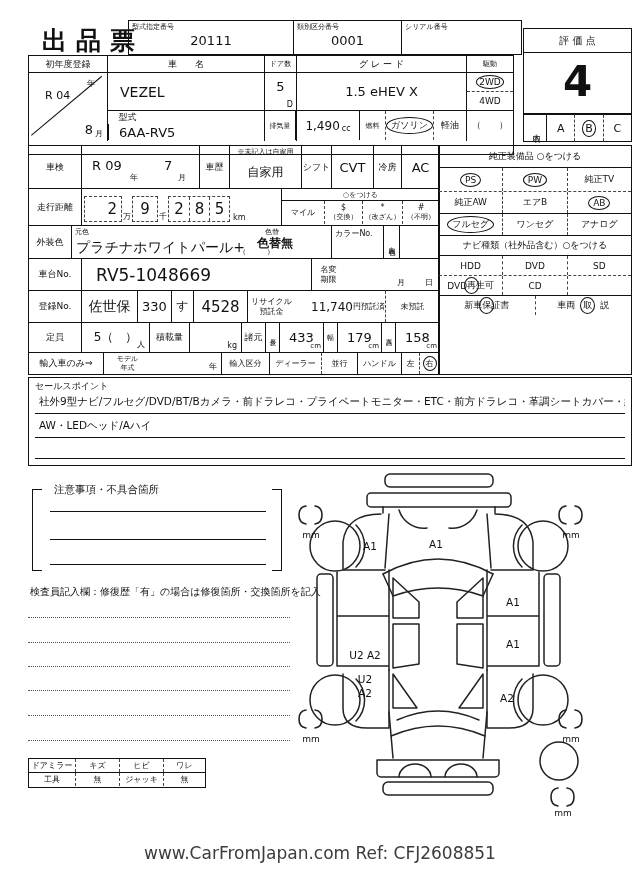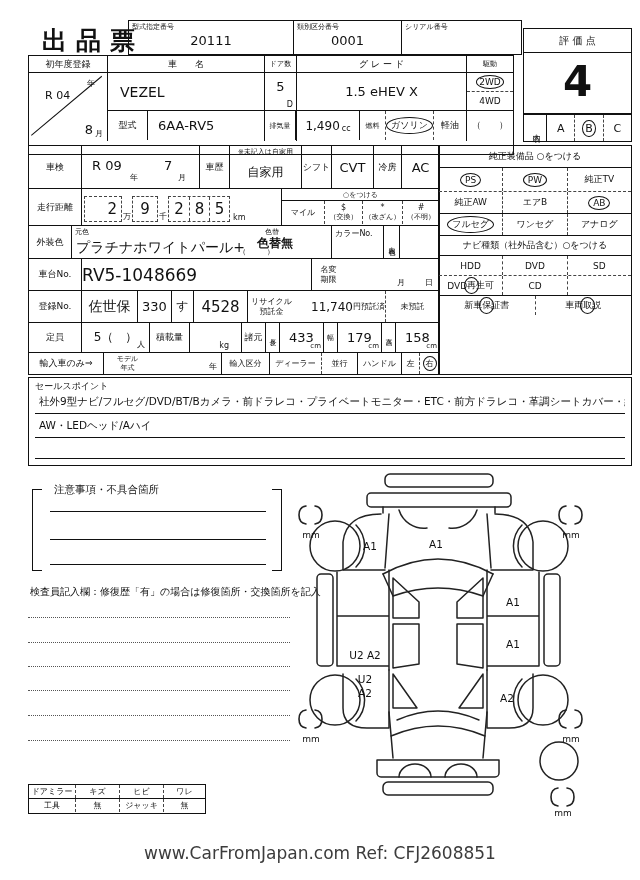--- a/index.html
+++ b/index.html
@@ -78,21 +78,21 @@
         <div class="abs" style="left:6px;top:16px;font-size:11px;margin-left:10px;">R 04</div>
         <div class="abs sm" style="right:12px;top:5px;">年</div>
         <div class="abs" style="right:14px;bottom:4px;font-size:13px;">8</div>
         <div class="abs sm" style="right:4px;bottom:2px;">月</div>
         <div class="abs" style="left:2px;top:62px;width:92px;border-top:1px solid #111;transform:rotate(-40deg);transform-origin:0 0;"></div>
       </div>
       <div style="width:157px;border-left:1px solid #111;">
         <div class="row" style="height:38px;border-bottom:1px solid #111;">
           <div class="c" style="flex:1;font-size:14px;justify-content:flex-start;padding-left:12px;">VEZEL</div>
         </div>
-        <div class="row" style="height:29px;">
+        <div class="row" style="height:29px;flex-direction:column;">
           <div class="c lbl" style="width:39px;">型式</div>
           <div class="c bl" style="flex:1;font-size:13px;justify-content:flex-start;padding-left:10px;">6AA-RV5</div>
         </div>
       </div>
       <div style="width:32px;border-left:1px solid #111;">
         <div class="cell" style="height:38px;border-bottom:1px solid #111;">
           <div class="c" style="height:26px;font-size:13px;">5</div>
           <div class="abs sm" style="right:3px;bottom:1px;">D</div>
         </div>
         <div class="row" style="height:29px;">
@@ -130,21 +130,21 @@
     <div class="row" style="height:43px;border-bottom:1.4px solid #111;">
       <div class="c lbl" style="width:52px;">車検</div>
       <div class="cell bl" style="width:118px;">
         <span class="abs" style="left:10px;top:12px;font-size:13px;">R 09</span>
         <span class="abs sm" style="left:48px;top:26px;">年</span>
         <span class="abs" style="left:82px;top:12px;font-size:13px;">7</span>
         <span class="abs sm" style="left:96px;top:26px;">月</span>
       </div>
       <div class="c lbl bl" style="width:30px;">車歴</div>
       <div class="cell bl" style="width:72px;">
-        <div class="c xs" style="height:12px;">※未記入は自家用</div>
+        <div class="c xs" style="height:12px;font-family:Liberation Serif, serif;">※未記入は自家用</div>
         <div class="c" style="height:29px;font-size:12px;">自家用</div>
       </div>
       <div class="c lbl bl" style="width:30px;">シフト</div>
       <div class="c bl" style="width:42px;font-size:13px;">CVT</div>
       <div class="c lbl bl" style="width:28px;">冷房</div>
       <div class="c bl" style="flex:1;font-size:13px;">AC</div>
     </div>
 
     <div class="row" style="height:37px;border-bottom:1.4px solid #111;">
       <div class="c lbl" style="width:52px;">走行距離</div>
@@ -196,21 +196,21 @@
       </div>
       <div class="cell bl row" style="flex:1;">
         <div class="c" style="width:16px;border-right:1px solid #111;">
           <span class="vert" style="font-size:7px;">内装色</span>
         </div>
       </div>
     </div>
 
     <div class="row" style="height:32px;border-bottom:1.4px solid #111;">
       <div class="c lbl" style="width:52px;">車台No.</div>
-      <div class="c bl" style="width:230px;justify-content:flex-start;font-size:17px;">RV5-1048669</div>
+      <div class="c bl" style="width:230px;justify-content:flex-start;padding-left:14px;font-size:17px;">RV5-1048669</div>
       <div class="c bl" style="width:34px;flex-direction:column;font-size:8px;line-height:1.2;">
         <span>名変</span>
           <span>期限</span>
       </div>
       <div class="cell" style="flex:1;">
         <span class="abs sm" style="right:34px;bottom:2px;">月</span>
         <span class="abs sm" style="right:6px;bottom:2px;">日</span>
       </div>
     </div>
 
@@ -232,21 +232,21 @@
     </div>
 
     <div class="row" style="height:30px;border-bottom:1.4px solid #111;">
       <div class="c lbl" style="width:52px;">定員</div>
       <div class="cell bl c" style="width:68px;">
         <span style="font-size:12px;">5（　）</span>
         <span class="abs sm" style="right:4px;bottom:2px;">人</span>
       </div>
       <div class="c lbl bl" style="width:40px;">積載量</div>
       <div class="cell bl" style="width:52px;">
-        <span class="abs sm" style="right:12px;bottom:2px;">kg</span>
+        <span class="abs sm" style="right:4px;bottom:2px;">kg</span>
       </div>
       <div class="c lbl bl" style="width:24px;">諸元</div>
       <div class="c bl" style="width:14px;">
           <span class="vert" style="font-size:7px;">長さ</span>
         </div>
       <div class="cell c bl" style="width:44px;">
         <span style="font-size:13px;">433</span>
           <span class="abs xs" style="right:2px;bottom:2px;">cm</span>
       </div>
       <div class="c xs bl" style="width:14px;">幅</div>
@@ -322,21 +322,21 @@
       </div>
       <div class="c lbl bld" style="flex:1;">CD</div>
       <div class="c bld" style="flex:1;"></div>
     </div>
     <div class="row" style="height:19px;">
       <div class="c lbl" style="flex:1;">
         <span>新車</span>
           <span class="circ circ1">保</span>
           <span>証書</span>
       </div>
-      <div class="c lbl bld" style="flex:1;">
+      <div class="c lbl bld" style="flex:1;gap:8px;">
         <span>車両</span>
           <span class="circ circ1">取</span>
           <span>説</span>
       </div>
     </div>
   </div>
 
   <div class="abs bx" style="left:28px;top:377px;width:604px;height:89px;padding:2px 6px;">
     <div class="lbl">セールスポイント</div>
     <div class="uline" style="margin-top:2px;height:19px;font-size:10.5px;white-space:nowrap;overflow:hidden;padding-left:4px;">社外9型ナビ/フルセグ/DVD/BT/Bカメラ・前ドラレコ・プライベートモニター・ETC・前方ドラレコ・革調シートカバー・純16</div>
@@ -353,21 +353,21 @@
 
   <div class="abs" style="left:30px;top:585px;font-size:10px;">検査員記入欄：修復歴「有」の場合は修復箇所・交換箇所を記入</div>
 
   <div class="abs dotline" style="left:28px;top:606px;width:262px;height:12px;"></div>
   <div class="abs dotline" style="left:28px;top:631px;width:262px;height:12px;"></div>
   <div class="abs dotline" style="left:28px;top:655px;width:262px;height:12px;"></div>
   <div class="abs dotline" style="left:28px;top:679px;width:262px;height:12px;"></div>
   <div class="abs dotline" style="left:28px;top:704px;width:262px;height:12px;"></div>
   <div class="abs dotline" style="left:28px;top:729px;width:262px;height:12px;"></div>
 
-  <div class="abs bx" style="left:28px;top:758px;width:178px;height:30px;margin-top:26px;">
+  <div class="abs bx" style="left:28px;top:758px;width:178px;height:30px;">
     <div class="row" style="height:14px;border-bottom:1px solid #111;">
       <div class="c sm" style="width:46px;">ドアミラー</div>
       <div class="c sm bld" style="width:44px;">キズ</div>
       <div class="c sm bld" style="width:44px;">ヒビ</div>
       <div class="c sm bld" style="flex:1;">ワレ</div>
     </div>
     <div class="row" style="height:13px;">
       <div class="c sm" style="width:46px;">工具</div>
       <div class="c sm bld" style="width:44px;">無</div>
       <div class="c sm bld" style="width:44px;text-align:right;">ジャッキ</div>

